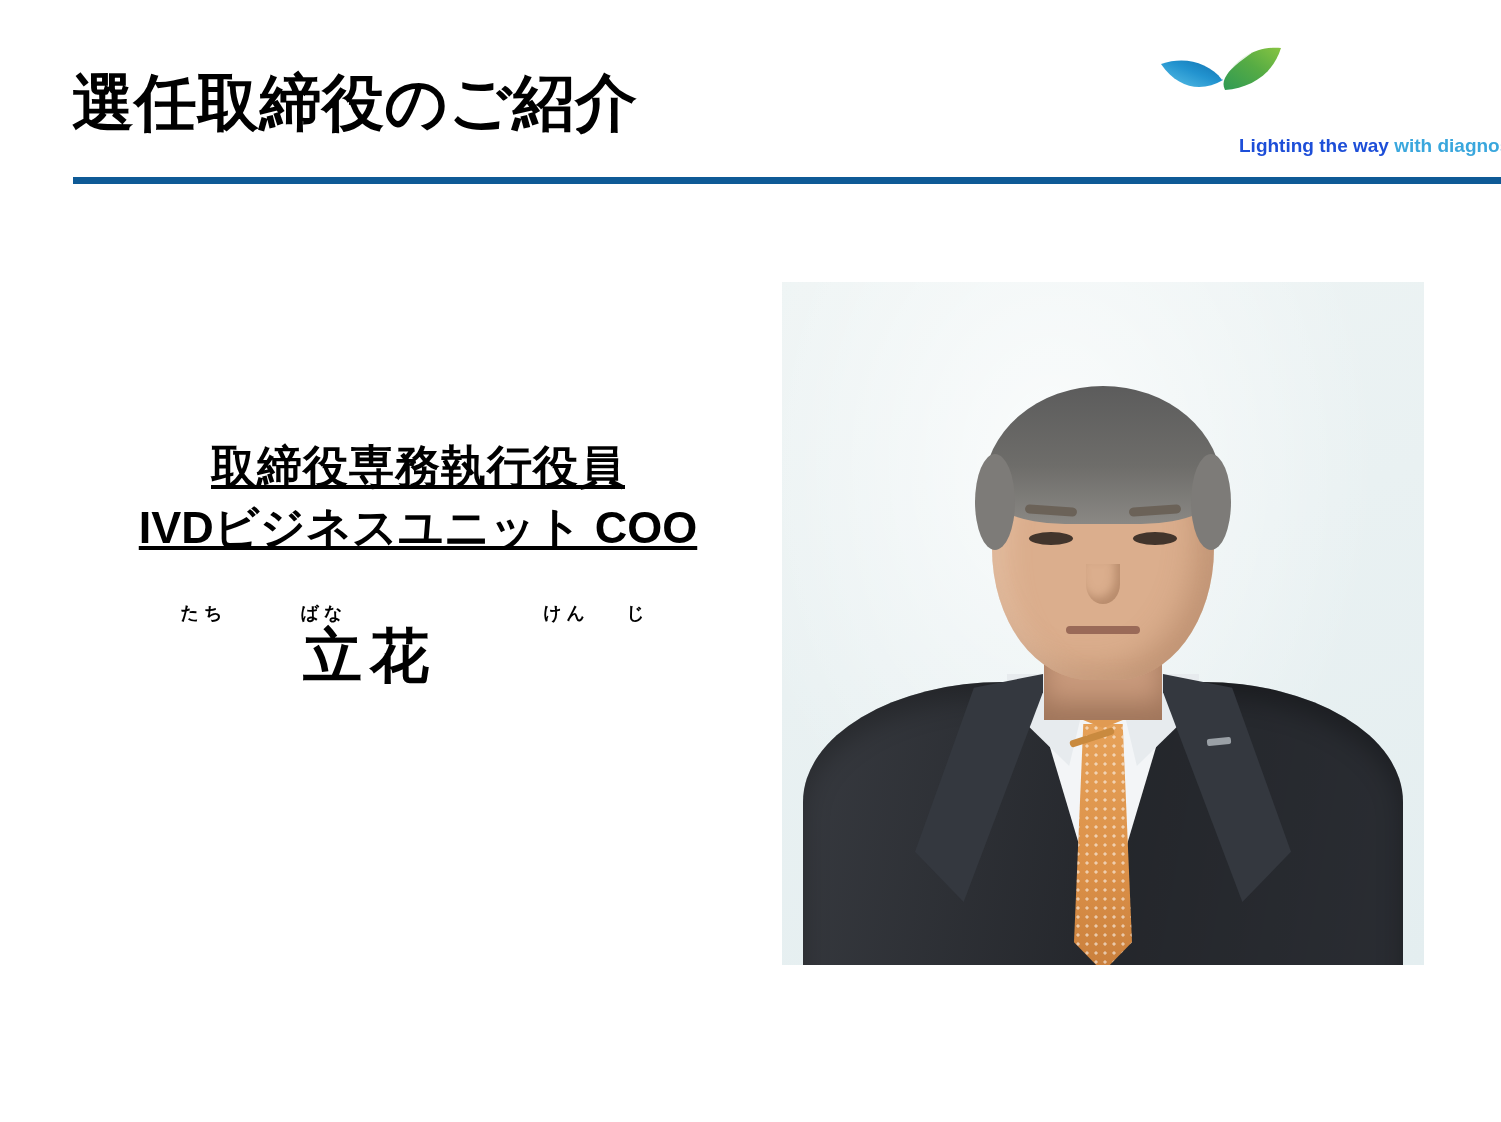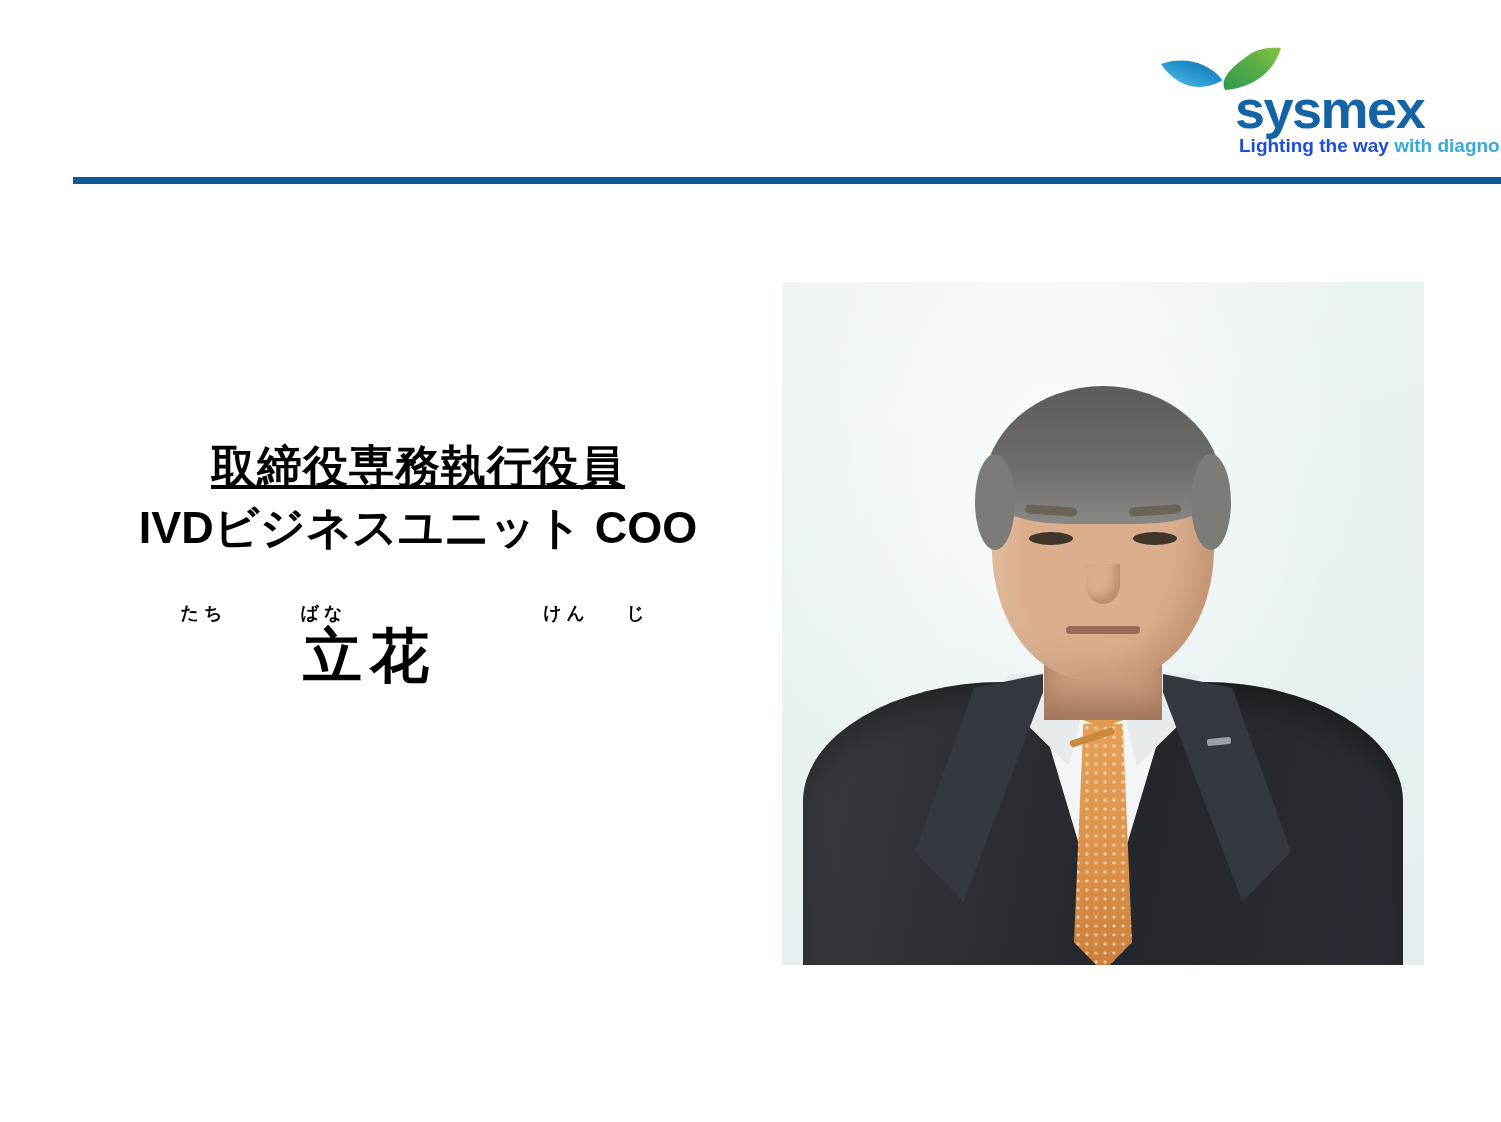--- a/index.html
+++ b/index.html
@@ -95,20 +95,21 @@
     white-space: nowrap;
     text-decoration: underline;
   }
   .role-line-2 {
     font-size: 45px;
     font-weight: 700;
     line-height: 1.22;
     letter-spacing: 0px;
     white-space: nowrap;
     margin-top: 6px;
+    text-decoration: underline;
   }
 
   .name-block {
     margin-top: 22px;
     display: inline-block;
   }
   .furigana-row {
     display: flex;
     justify-content: center;
     align-items: flex-end;
@@ -350,20 +351,21 @@
     margin-left: -37px;
     background: #9a6a58;
     border-radius: 4px;
   }
 </style>
 </head>
 <body>
 
 <div class="slide">
 
+  <div class="slide-title">選任取締役のご紹介</div>
 
   <div class="title-rule"></div>
 
   <div class="logo">
     <div class="logo-mark">
       <svg viewBox="0 0 124 52" width="124" height="52" aria-hidden="true">
         <defs>
           <linearGradient id="gBlue" x1="0" y1="1" x2="1" y2="0">
             <stop offset="0%" stop-color="#5ec3e8"></stop>
             <stop offset="55%" stop-color="#2293cf"></stop>
@@ -373,21 +375,20 @@
             <stop offset="0%" stop-color="#2f9a54"></stop>
             <stop offset="55%" stop-color="#57ac44"></stop>
             <stop offset="100%" stop-color="#87c442"></stop>
           </linearGradient>
         </defs>
         <path d="M2,18 C26,10 48,16 64,34 C44,46 20,44 2,18 Z" fill="url(#gBlue)"></path>
         <path d="M66,32 C78,10 100,0 122,2 C114,28 92,42 66,44 C64,40 64,36 66,32 Z" fill="url(#gGreen)"></path>
         <path d="M60,30 C68,18 80,10 94,6 C80,16 70,24 63,34 Z" fill="#ffffff" opacity="0.85"></path>
       </svg>
     </div>
-    <div class="logo-word">sysmex</div>
     <div class="logo-tagline">
       <span class="tag-a">Lighting the way</span><span>&nbsp;</span><span class="tag-b">with diagnostics</span>
     </div>
   </div>
 
   <div class="person-text">
     <div class="role-line-1">取締役専務執行役員</div>
     <div class="role-line-2">IVDビジネスユニット COO</div>
 
     <div class="name-block">

